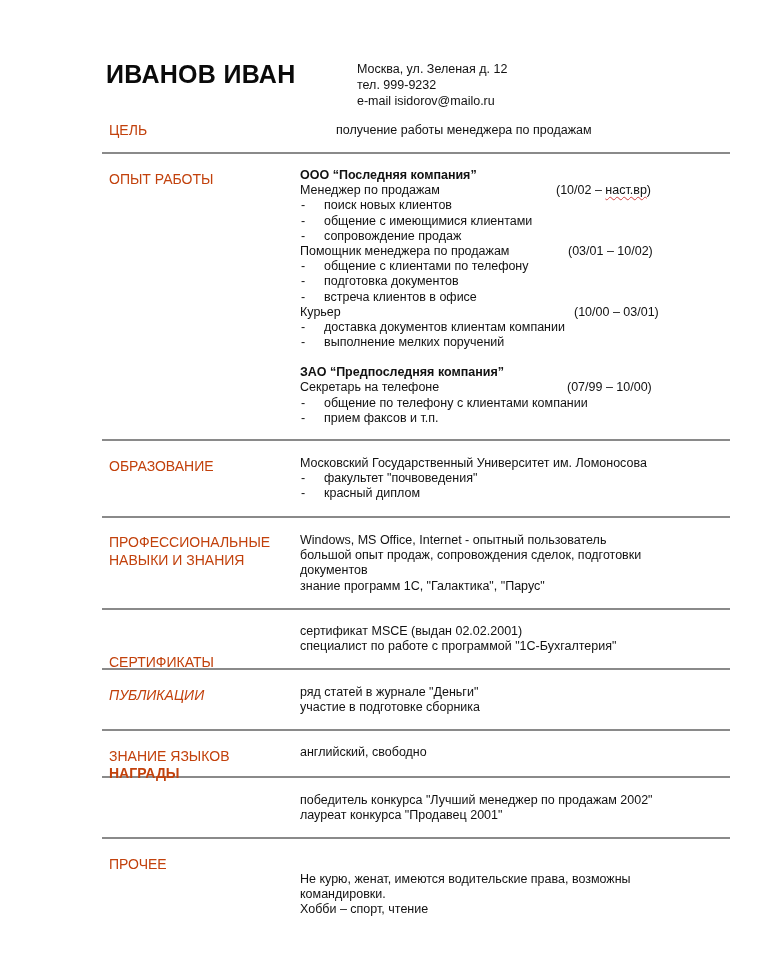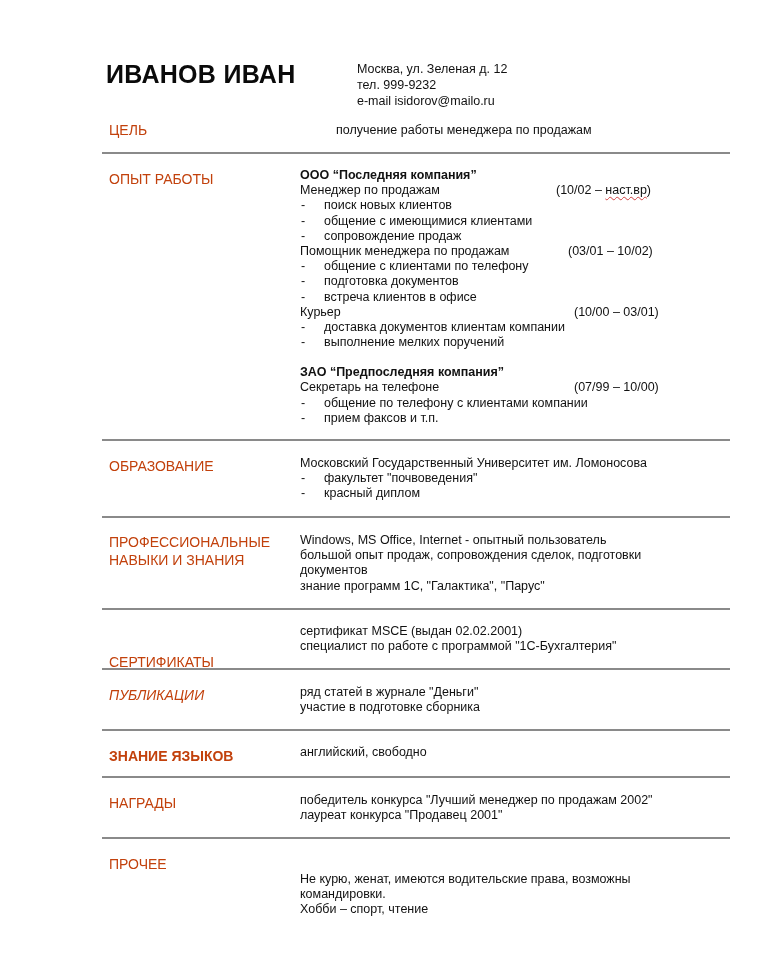--- a/index.html
+++ b/index.html
@@ -75,21 +75,21 @@
     <span class="date" style="left:274px;">(10/00 – 03/01)</span>
   </div>
   <div class="line bullet"><span class="dash">-</span><span>доставка документов  клиентам  компании</span></div>
   <div class="line bullet"><span class="dash">-</span><span>выполнение  мелких поручений</span></div>
 
   <div class="gap"></div>
 
   <div class="line bold">ЗАО “Предпоследняя  компания”</div>
   <div class="line">
     <span>Секретарь  на телефоне</span>
-    <span class="date" style="left:274px;">(07/99 – 10/00)</span>
+    <span class="date" style="left:267px;">(07/99 – 10/00)</span>
   </div>
   <div class="line bullet"><span class="dash">-</span><span>общение по телефону  с клиентами компании</span></div>
   <div class="line bullet"><span class="dash">-</span><span>прием факсов  и т.п.</span></div>
 </div>
 <div class="rule" style="top:439px;"></div>
 
 <div class="label" style="top:457px;">ОБРАЗОВАНИЕ</div>
 <div class="content" style="top:456px;">
   <div class="line">Московский Государственный  Университет  им. Ломоносова</div>
   <div class="line bullet"><span class="dash">-</span><span>факультет "почвоведения"</span></div>
@@ -116,27 +116,27 @@
 </div>
 <div class="rule" style="top:668px;"></div>
 
 <div class="label" style="top:686px;font-style:italic;">ПУБЛИКАЦИИ</div>
 <div class="content" style="top:685px;">
   <div class="line">ряд статей в журнале  "Деньги"</div>
   <div class="line">участие в подготовке  сборника</div>
 </div>
 <div class="rule" style="top:729px;"></div>
 
-<div class="label" style="top:747px;font-weight:bold;">ЗНАНИЕ ЯЗЫКОВ</div>
+<div class="label" style="top:747px;">ЗНАНИЕ ЯЗЫКОВ</div>
 <div class="content" style="top:745px;">
   <div class="line">английский, свободно</div>
 </div>
 <div class="rule" style="top:776px;"></div>
 
-<div class="label" style="top:794px;">НАГРАДЫ</div>
+<div class="label" style="top:764px;font-weight:bold;">НАГРАДЫ</div>
 <div class="content" style="top:793px;">
   <div class="line">победитель конкурса  "Лучший менеджер  по продажам  2002"</div>
   <div class="line">лауреат  конкурса  "Продавец  2001"</div>
 </div>
 <div class="rule" style="top:837px;"></div>
 
 <div class="label" style="top:855px;">ПРОЧЕЕ</div>
 <div class="content" style="top:872px;">
   <div class="line">Не курю,  женат,  имеются водительские права,  возможны</div>
   <div class="line">командировки.</div>

